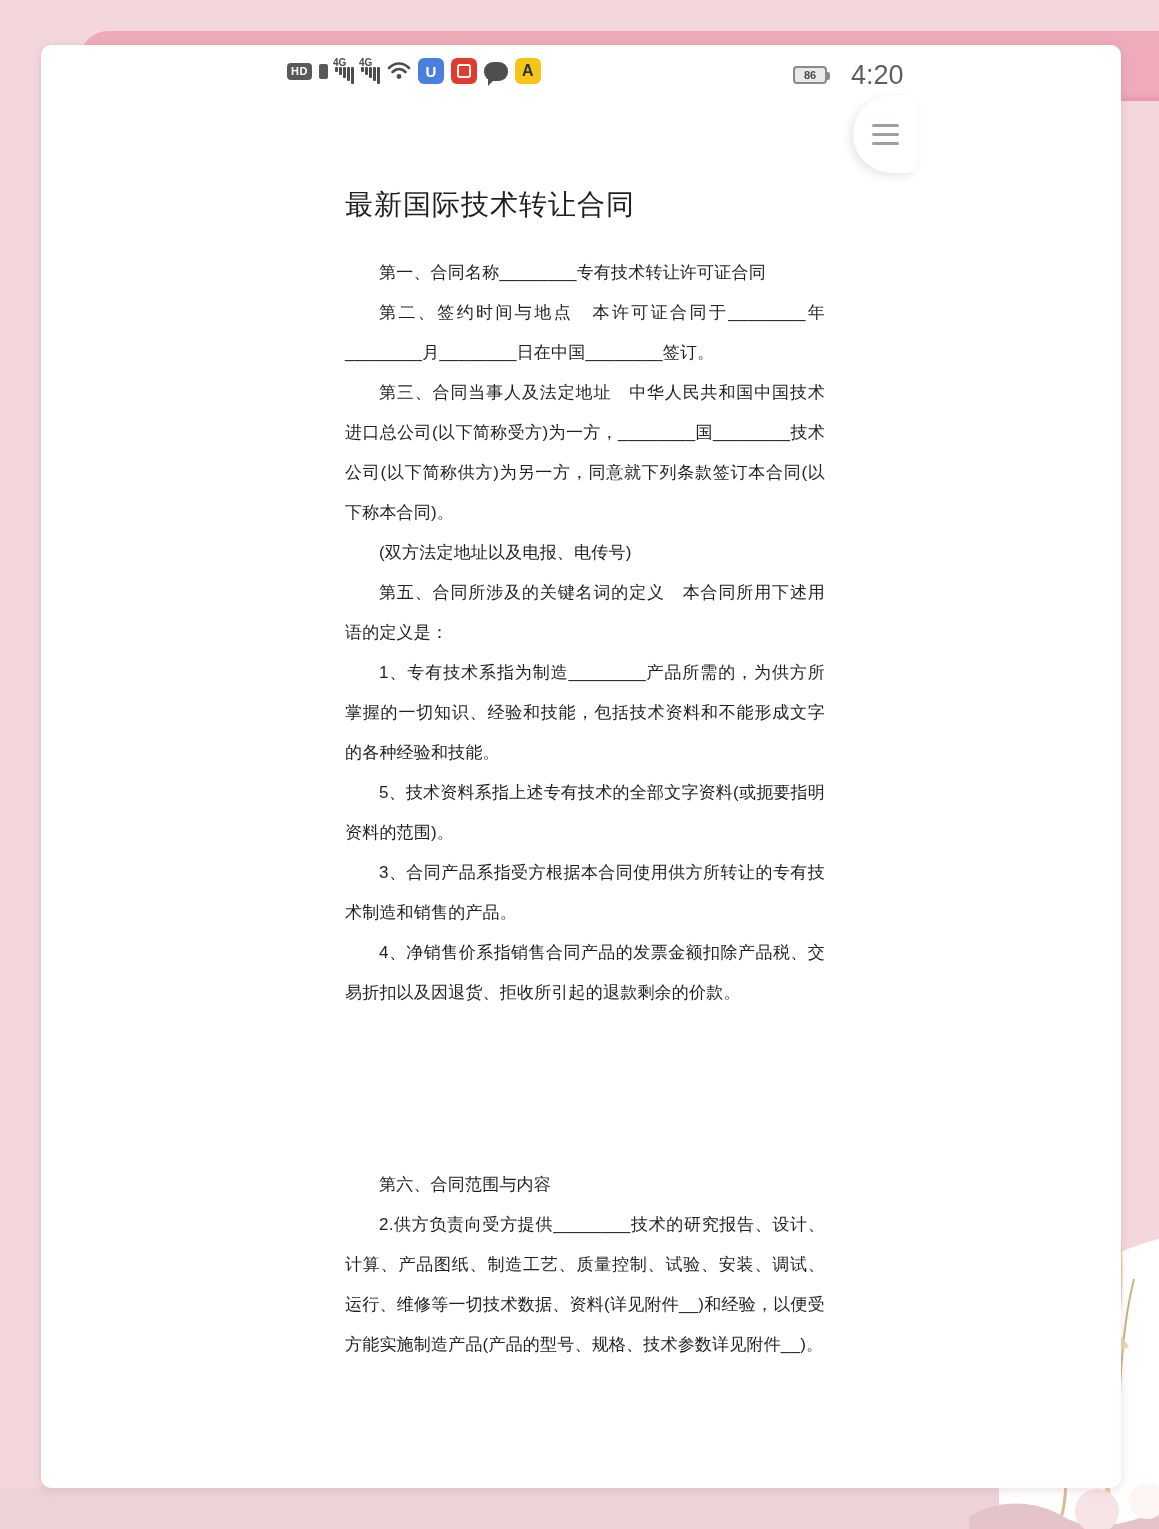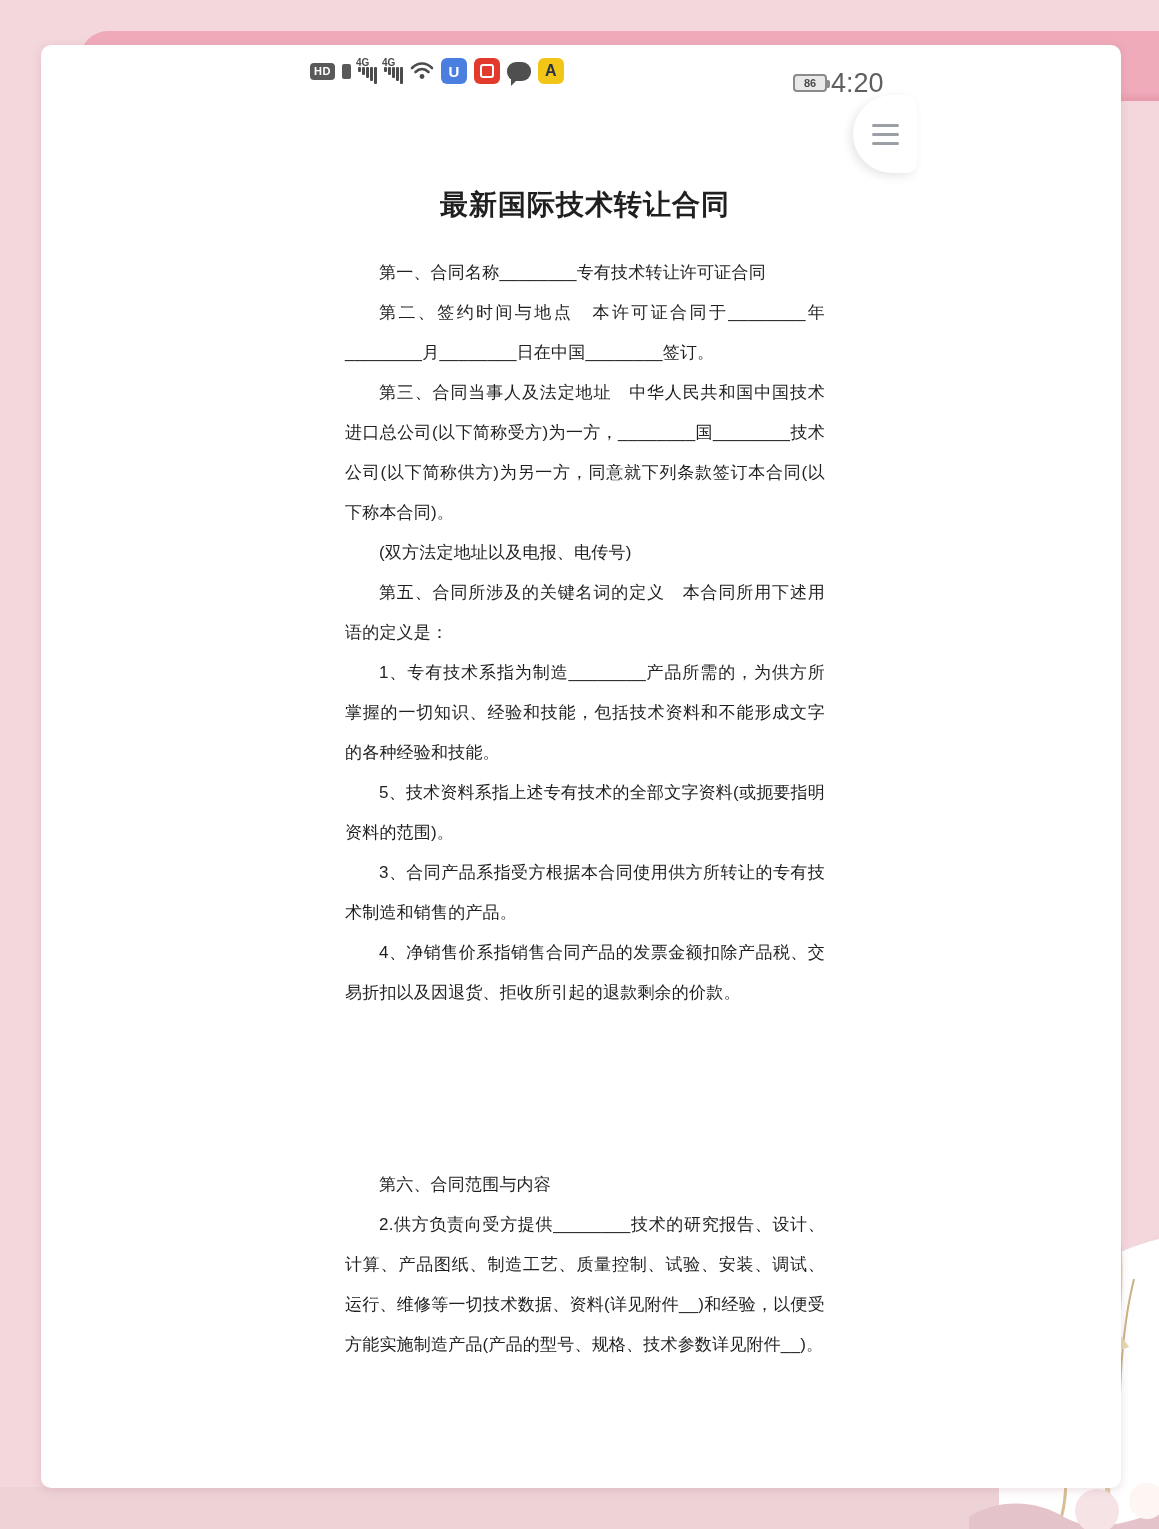--- a/index.html
+++ b/index.html
@@ -25,25 +25,25 @@
     position:absolute; left:41px; top:45px; width:1080px; height:1443px;
     background:#ffffff; border-radius:10px;
     box-shadow:0 2px 8px rgba(180,120,135,.25);
   }
   
   .statusbar { position:absolute; left:0; top:10px; width:100%; height:34px; }
   .sb-left {
     position:absolute; left:246px; top:0; display:flex; align-items:center; gap:7px; height:32px;
   }
   .sb-right {
-    position:absolute; left:752px; top:12px; display:flex; align-items:center; gap:0; height:32px;
+    position:absolute; left:752px; top:4px; display:flex; align-items:center; gap:20px; height:32px;
   }
   .hd-badge {
     background:#595959; color:#fff; font-size:11px; font-weight:bold;
-    border-radius:4px; padding:3px 4px; line-height:1; letter-spacing:.5px;margin-left:23px;
+    border-radius:4px; padding:3px 4px; line-height:1; letter-spacing:.5px;
   }
   .sim-chip { width:9px; height:15px; background:#595959; border-radius:2px; }
   .signal { display:flex; align-items:flex-start; gap:1px; position:relative; padding-top:8px; }
   .signal .g-label {
     position:absolute; top:-2px; left:-2px; font-size:10px; font-weight:bold; color:#4c4c4c;
   }
   .signal i { display:block; width:3px; background:#4c4c4c; border-radius:1px; }
   .signal i:nth-child(2){height:5px;} .signal i:nth-child(3){height:8px;}
   .signal i:nth-child(4){height:11px;} .signal i:nth-child(5){height:14px;}
   .signal i:nth-child(6){height:17px;}
@@ -79,21 +79,21 @@
     display:flex; flex-direction:column; align-items:center; justify-content:center; gap:6px;
     cursor:pointer;
   }
   .menu-btn i { display:block; width:27px; height:3px; background:#9aa0a6; border-radius:2px; }
   
   .doc {
     position:absolute; left:304px; top:140px; width:480px;
     color:#1f1f1f;
   }
   .doc h1 {
-    font-size:28px; font-weight:bold; text-align:center; letter-spacing:1px;
+    font-size:28px; font-weight:normal; letter-spacing:1px;
     margin-bottom:28px; line-height:40px;
   }
   .doc p {
     font-size:17px; font-weight:normal; line-height:40px;
     text-indent:2em; text-align:justify; letter-spacing:.2px;
   }
   .doc p.page-break { margin-top:152px; }
   
   .floral { position:absolute; right:0; bottom:0; width:190px; height:290px; }
 </style>

